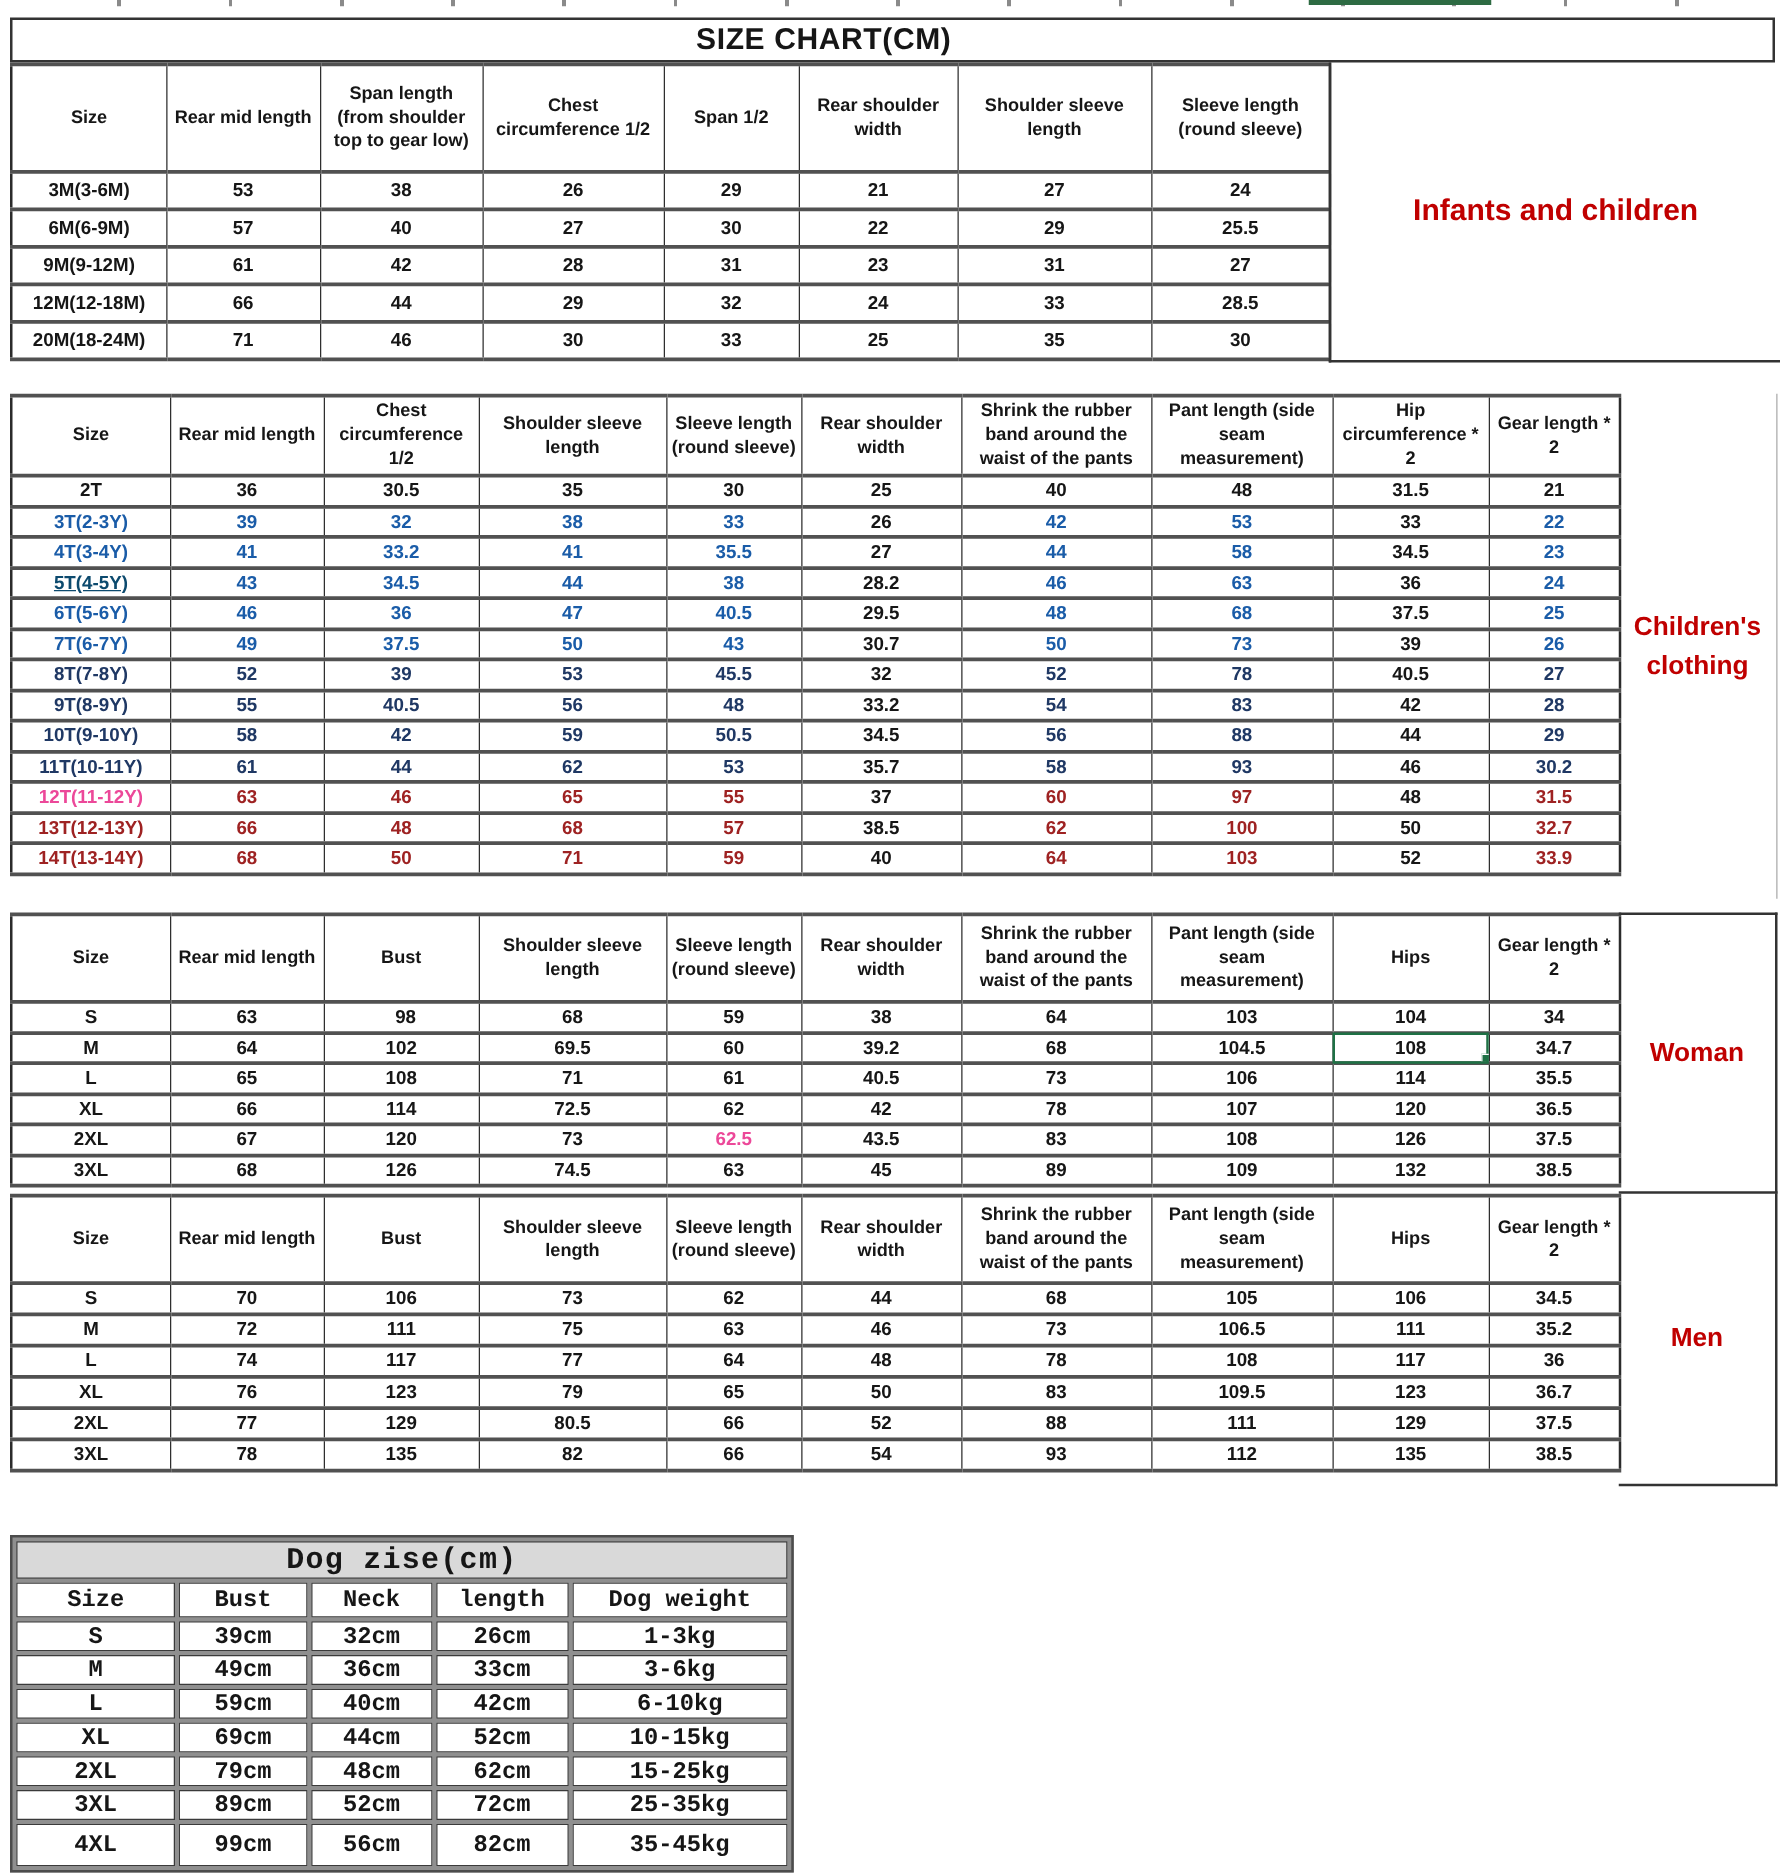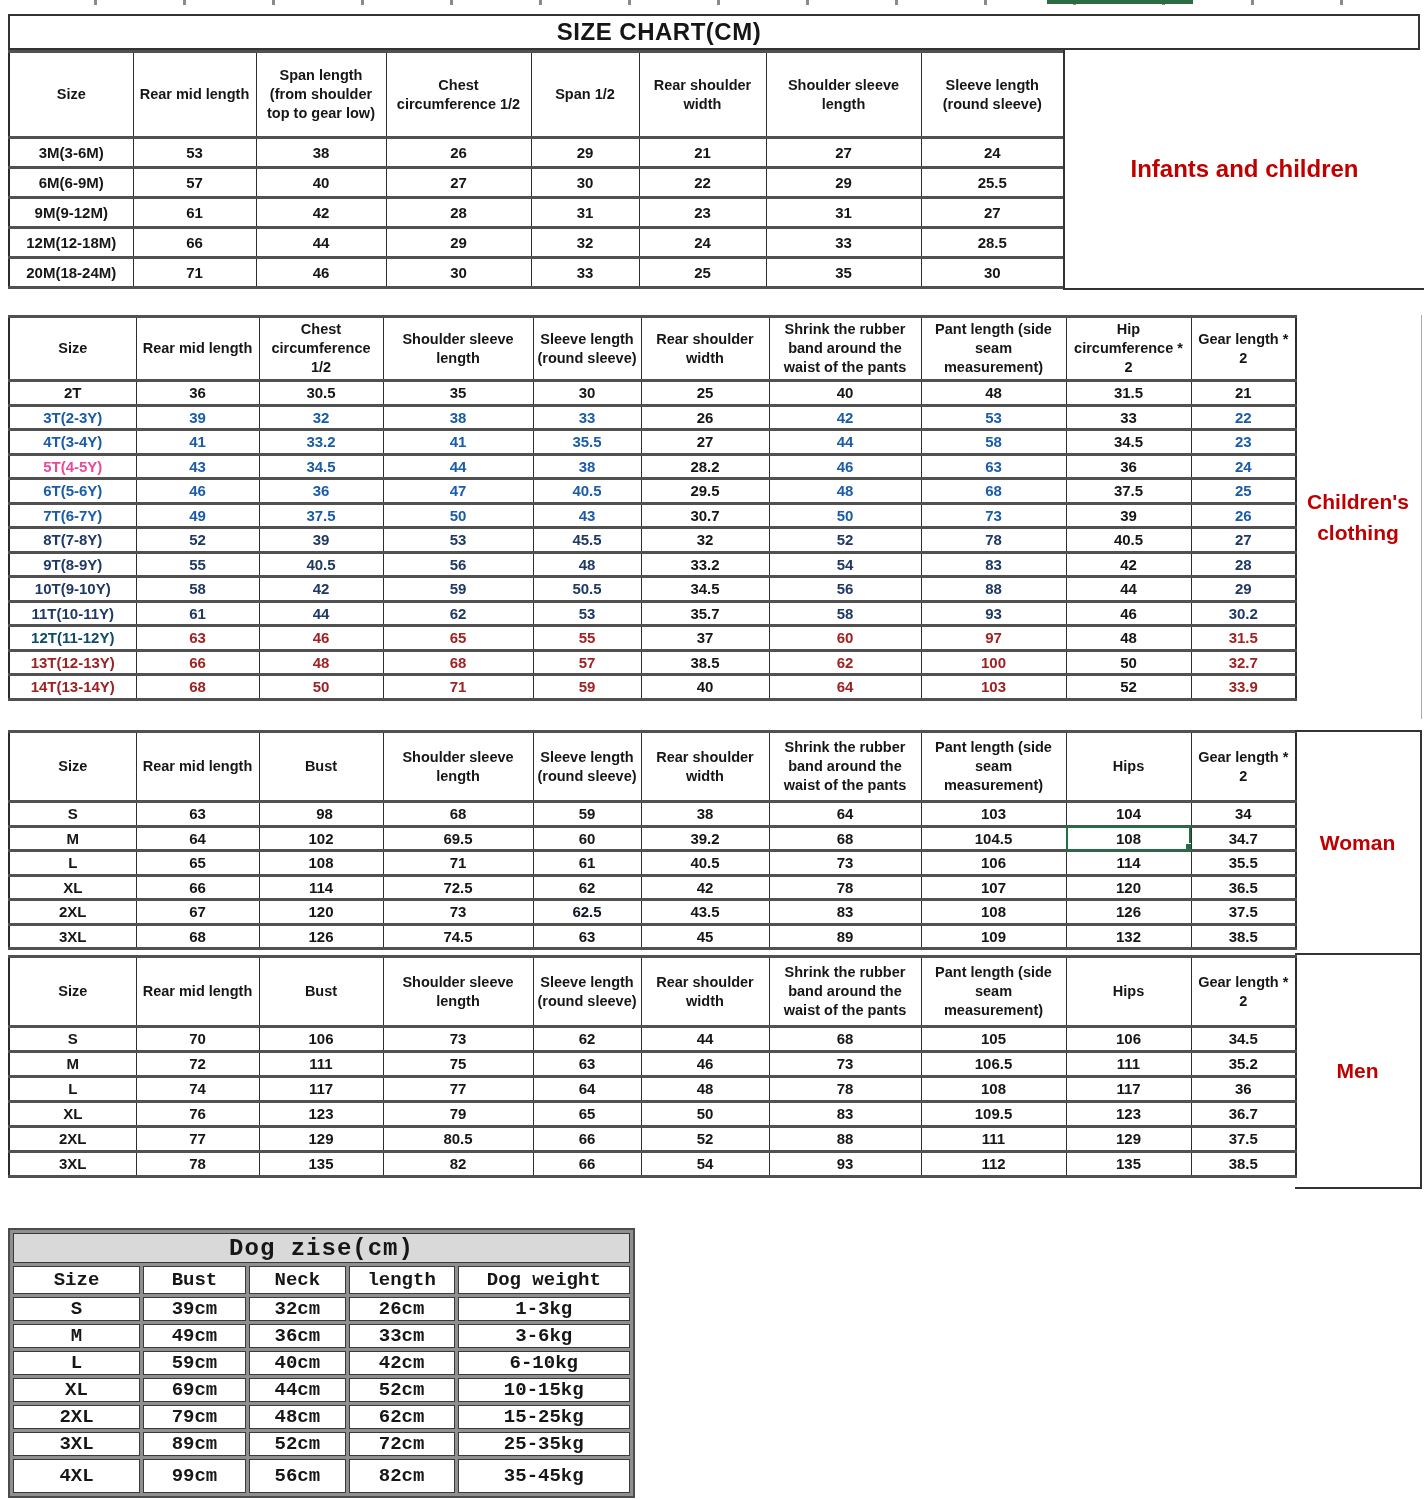--- a/index.html
+++ b/index.html
@@ -197,21 +197,21 @@
           <td style="color: rgb(26, 92, 168);">33.2</td>
           <td style="color: rgb(26, 92, 168);">41</td>
           <td style="color: rgb(26, 92, 168);">35.5</td>
           <td style="color: rgb(22, 22, 22);">27</td>
           <td style="color: rgb(26, 92, 168);">44</td>
           <td style="color: rgb(26, 92, 168);">58</td>
           <td style="color: rgb(22, 22, 22);">34.5</td>
           <td style="color: rgb(26, 92, 168);">23</td>
         </tr>
         <tr style="height: 24px;">
-          <td style="color: #ec4899;">5T(4-5Y)</td>
+          <td style="color: #0c4a6e; text-decoration: underline;">5T(4-5Y)</td>
           <td style="color: rgb(26, 92, 168);">43</td>
           <td style="color: rgb(26, 92, 168);">34.5</td>
           <td style="color: rgb(26, 92, 168);">44</td>
           <td style="color: rgb(26, 92, 168);">38</td>
           <td style="color: rgb(22, 22, 22);">28.2</td>
           <td style="color: rgb(26, 92, 168);">46</td>
           <td style="color: rgb(26, 92, 168);">63</td>
           <td style="color: rgb(22, 22, 22);">36</td>
           <td style="color: rgb(26, 92, 168);">24</td>
         </tr>
@@ -281,21 +281,21 @@
           <td style="color: rgb(31, 56, 100);">44</td>
           <td style="color: rgb(31, 56, 100);">62</td>
           <td style="color: rgb(31, 56, 100);">53</td>
           <td style="color: rgb(22, 22, 22);">35.7</td>
           <td style="color: rgb(31, 56, 100);">58</td>
           <td style="color: rgb(31, 56, 100);">93</td>
           <td style="color: rgb(22, 22, 22);">46</td>
           <td style="color: rgb(31, 56, 100);">30.2</td>
         </tr>
         <tr style="height: 24px;">
-          <td style="color: #0c4a6e; text-align: center;">12T(11-12Y)</td>
+          <td style="color: #ec4899; text-align: center;">12T(11-12Y)</td>
           <td style="color: rgb(158, 34, 34);">63</td>
           <td style="color: rgb(158, 34, 34);">46</td>
           <td style="color: rgb(158, 34, 34);">65</td>
           <td style="color: rgb(158, 34, 34);">55</td>
           <td style="color: rgb(22, 22, 22);">37</td>
           <td style="color: rgb(158, 34, 34);">60</td>
           <td style="color: rgb(158, 34, 34);">97</td>
           <td style="color: rgb(22, 22, 22);">48</td>
           <td style="color: rgb(158, 34, 34);">31.5</td>
         </tr>
@@ -401,21 +401,21 @@
           <td style="color: rgb(22, 22, 22);">78</td>
           <td style="color: rgb(22, 22, 22);">107</td>
           <td style="color: rgb(22, 22, 22);">120</td>
           <td style="color: rgb(22, 22, 22);">36.5</td>
         </tr>
         <tr style="height: 23px;">
           <td style="color: rgb(22, 22, 22);">2XL</td>
           <td style="color: rgb(22, 22, 22);">67</td>
           <td style="color: rgb(22, 22, 22);">120</td>
           <td style="color: rgb(22, 22, 22);">73</td>
-          <td style="color: #0f172a;">62.5</td>
+          <td style="color: #ec4899;">62.5</td>
           <td style="color: rgb(22, 22, 22);">43.5</td>
           <td style="color: rgb(22, 22, 22);">83</td>
           <td style="color: rgb(22, 22, 22);">108</td>
           <td style="color: rgb(22, 22, 22);">126</td>
           <td style="color: rgb(22, 22, 22);">37.5</td>
         </tr>
         <tr style="height: 23px;">
           <td style="color: rgb(22, 22, 22);">3XL</td>
           <td style="color: rgb(22, 22, 22);">68</td>
           <td style="color: rgb(22, 22, 22);">126</td>

